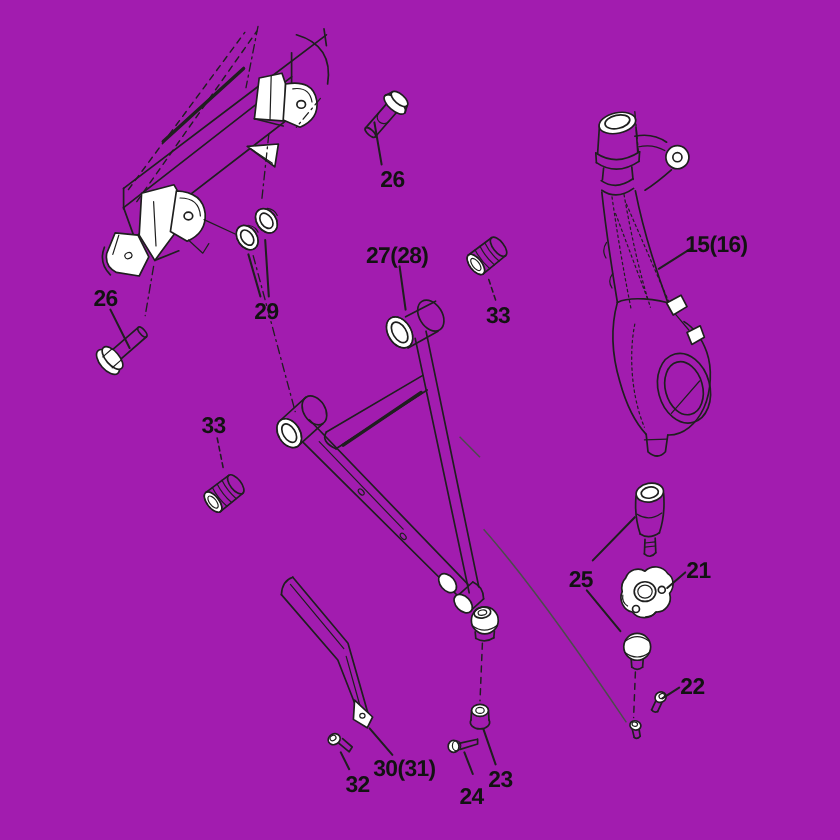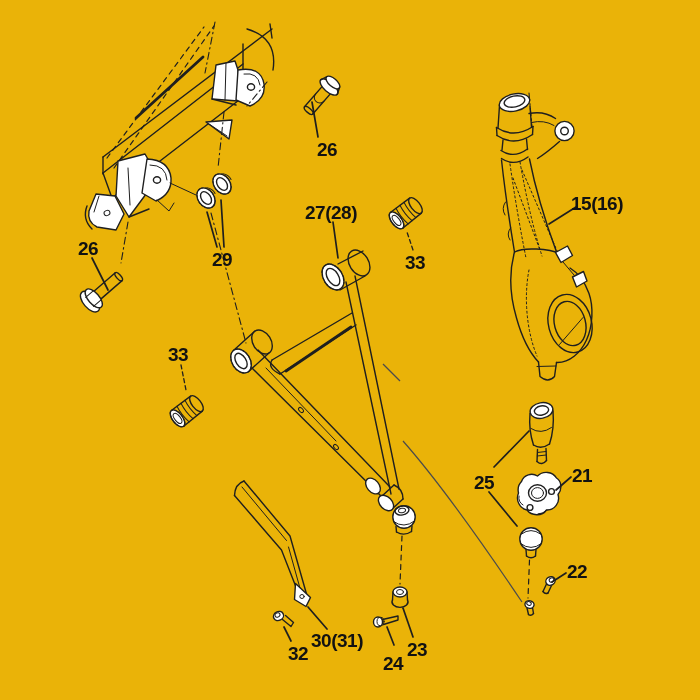--- a/index.html
+++ b/index.html
@@ -1,16 +1,16 @@
 <!DOCTYPE html>
 <html><head>
 <meta charset="utf-8">
 <style>
   html,body{margin:0;padding:0;background:#ffffff;}
-  .canvas{position:relative;width:700px;height:700px;background:#eab308;overflow:hidden;
+  .canvas{position:relative;width:700px;height:700px;background:#a21caf;overflow:hidden;
           font-family:"Liberation Sans",sans-serif;}
   svg{position:absolute;left:0;top:0;}
   .s{stroke:#1f1f1f;stroke-width:1.4;fill:none;stroke-linecap:round;stroke-linejoin:round;}
   .w{fill:#ffffff;}
   .thin{stroke-width:1;}
   .dot{stroke-dasharray:2 2.6;stroke-width:1;}
   .dsh{stroke-dasharray:5 4.5;stroke-width:1.2;}
   .ddot{stroke-dasharray:7 3.5 1.5 3.5;stroke-width:1.1;}
   .ldr{stroke-width:1.7;}
   .ldsh{stroke-dasharray:4 3;stroke-width:1.3;}

